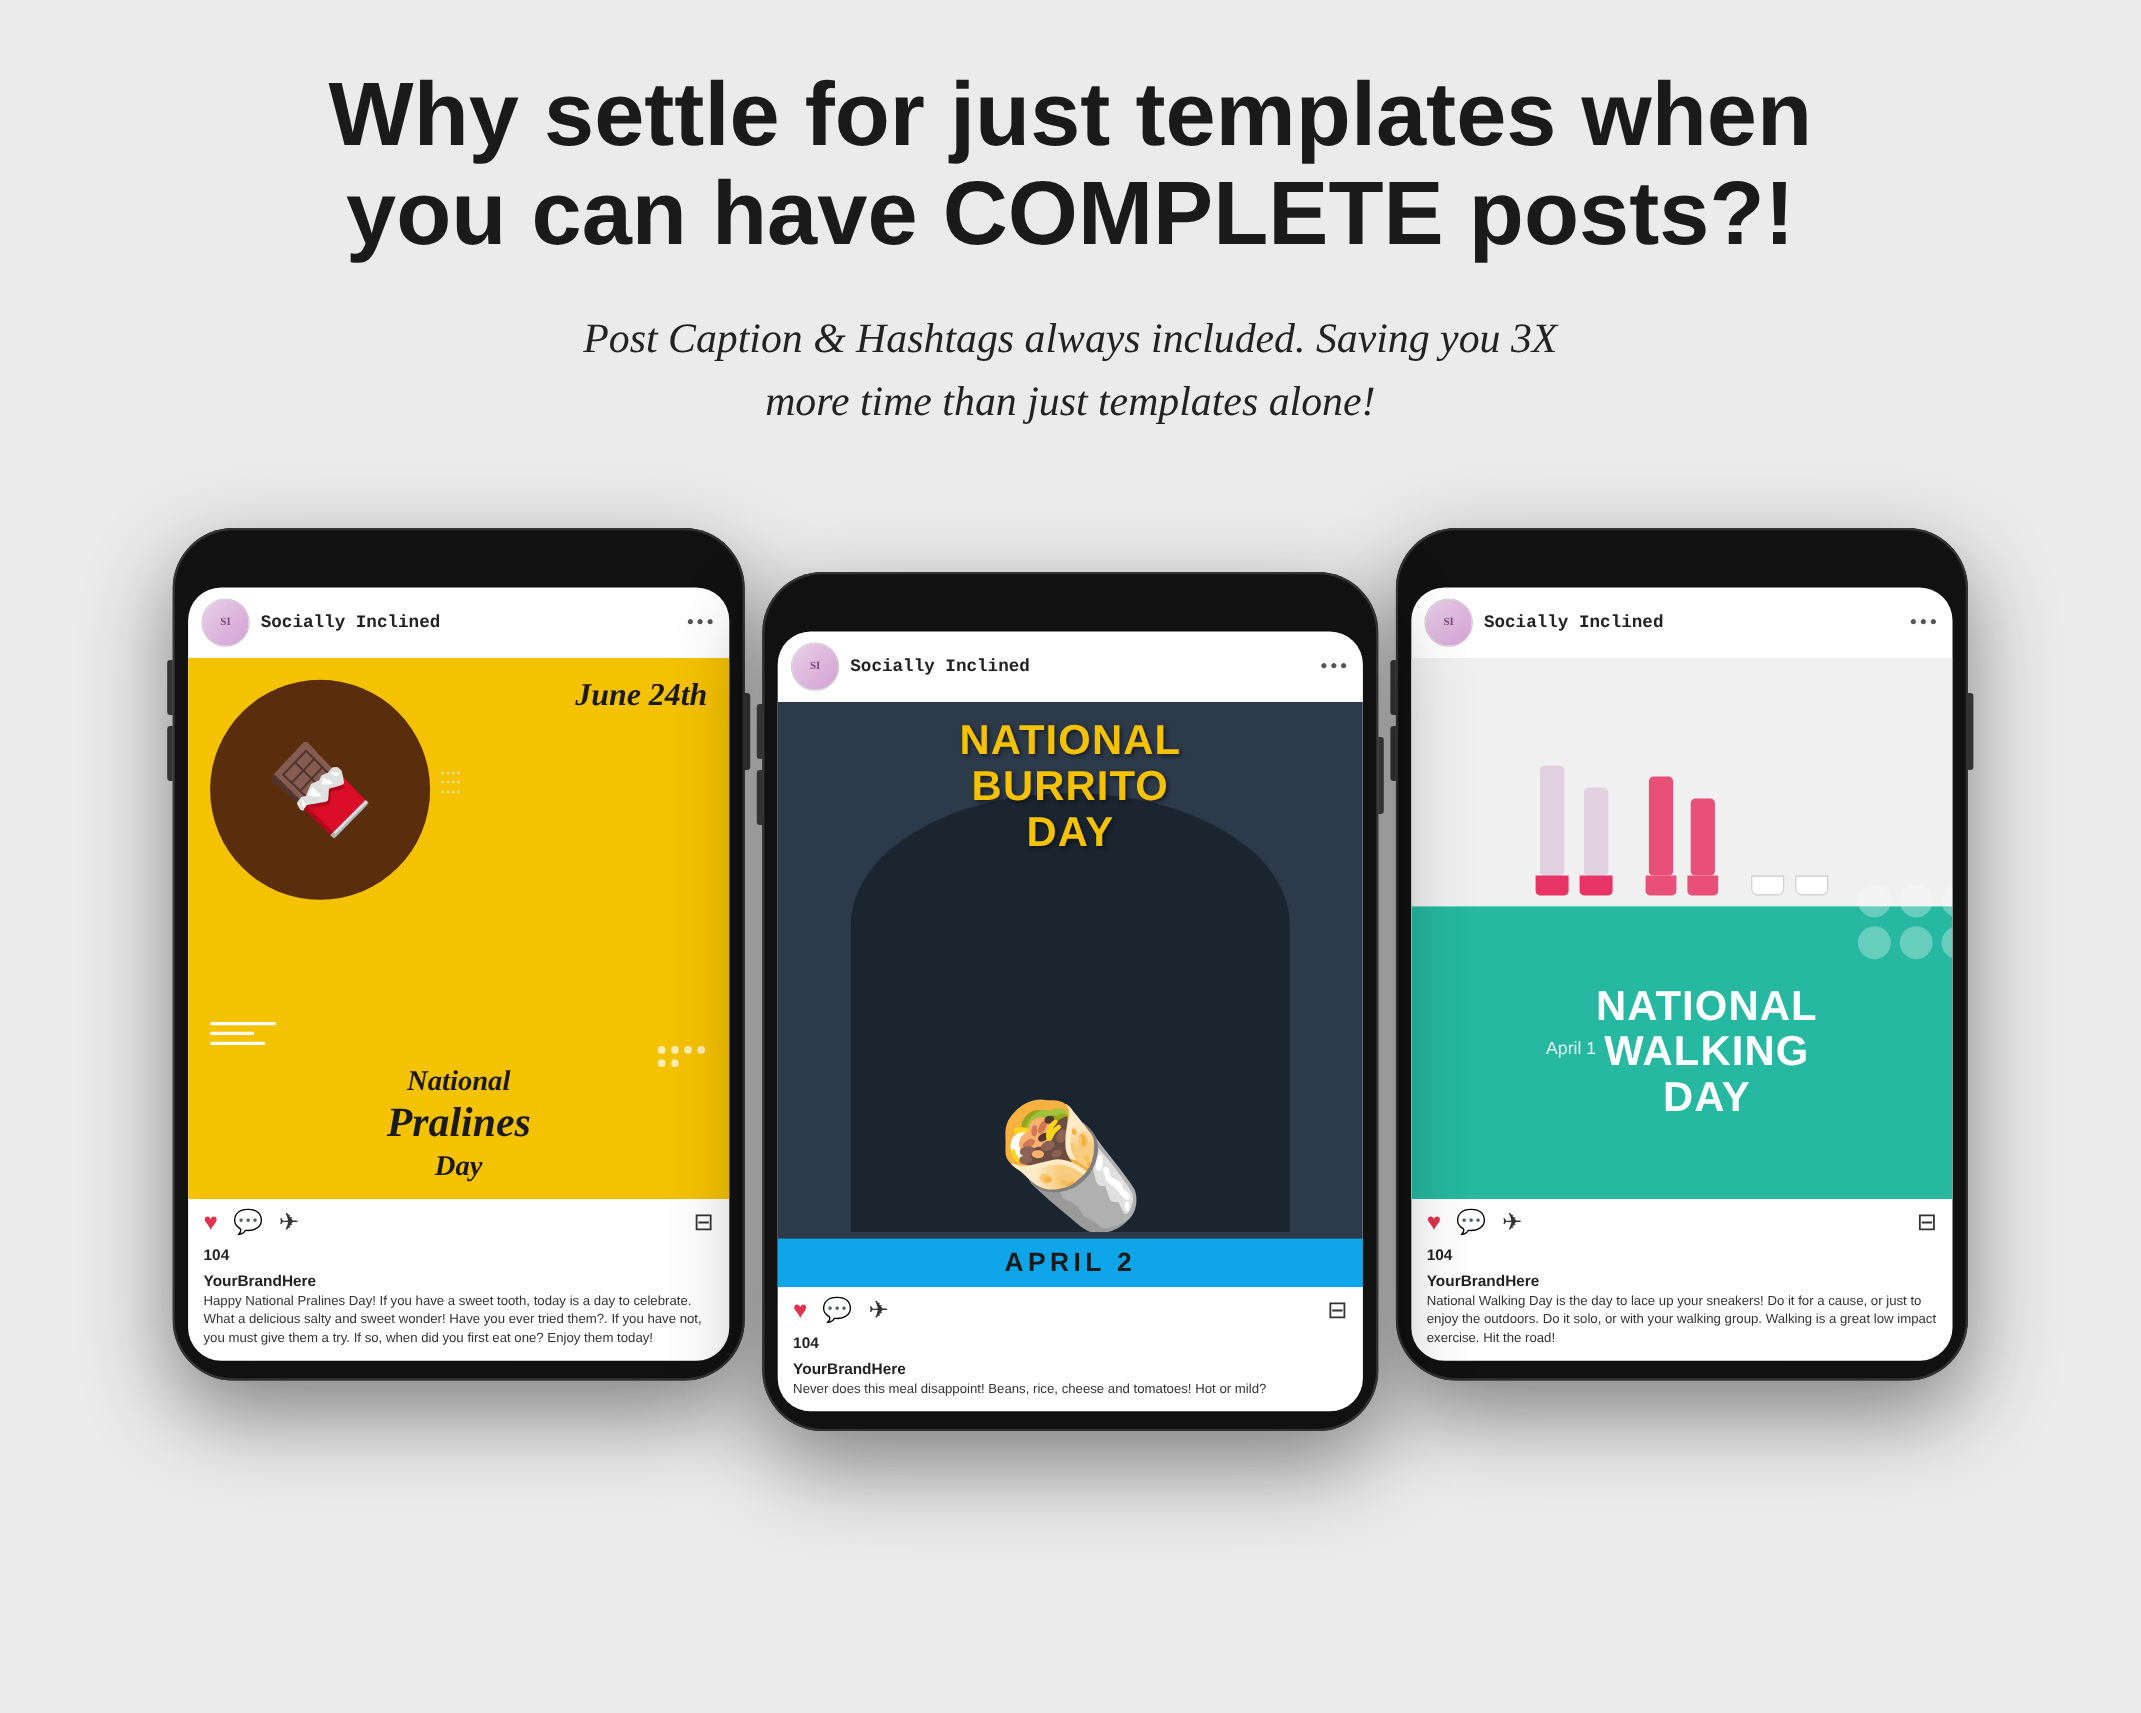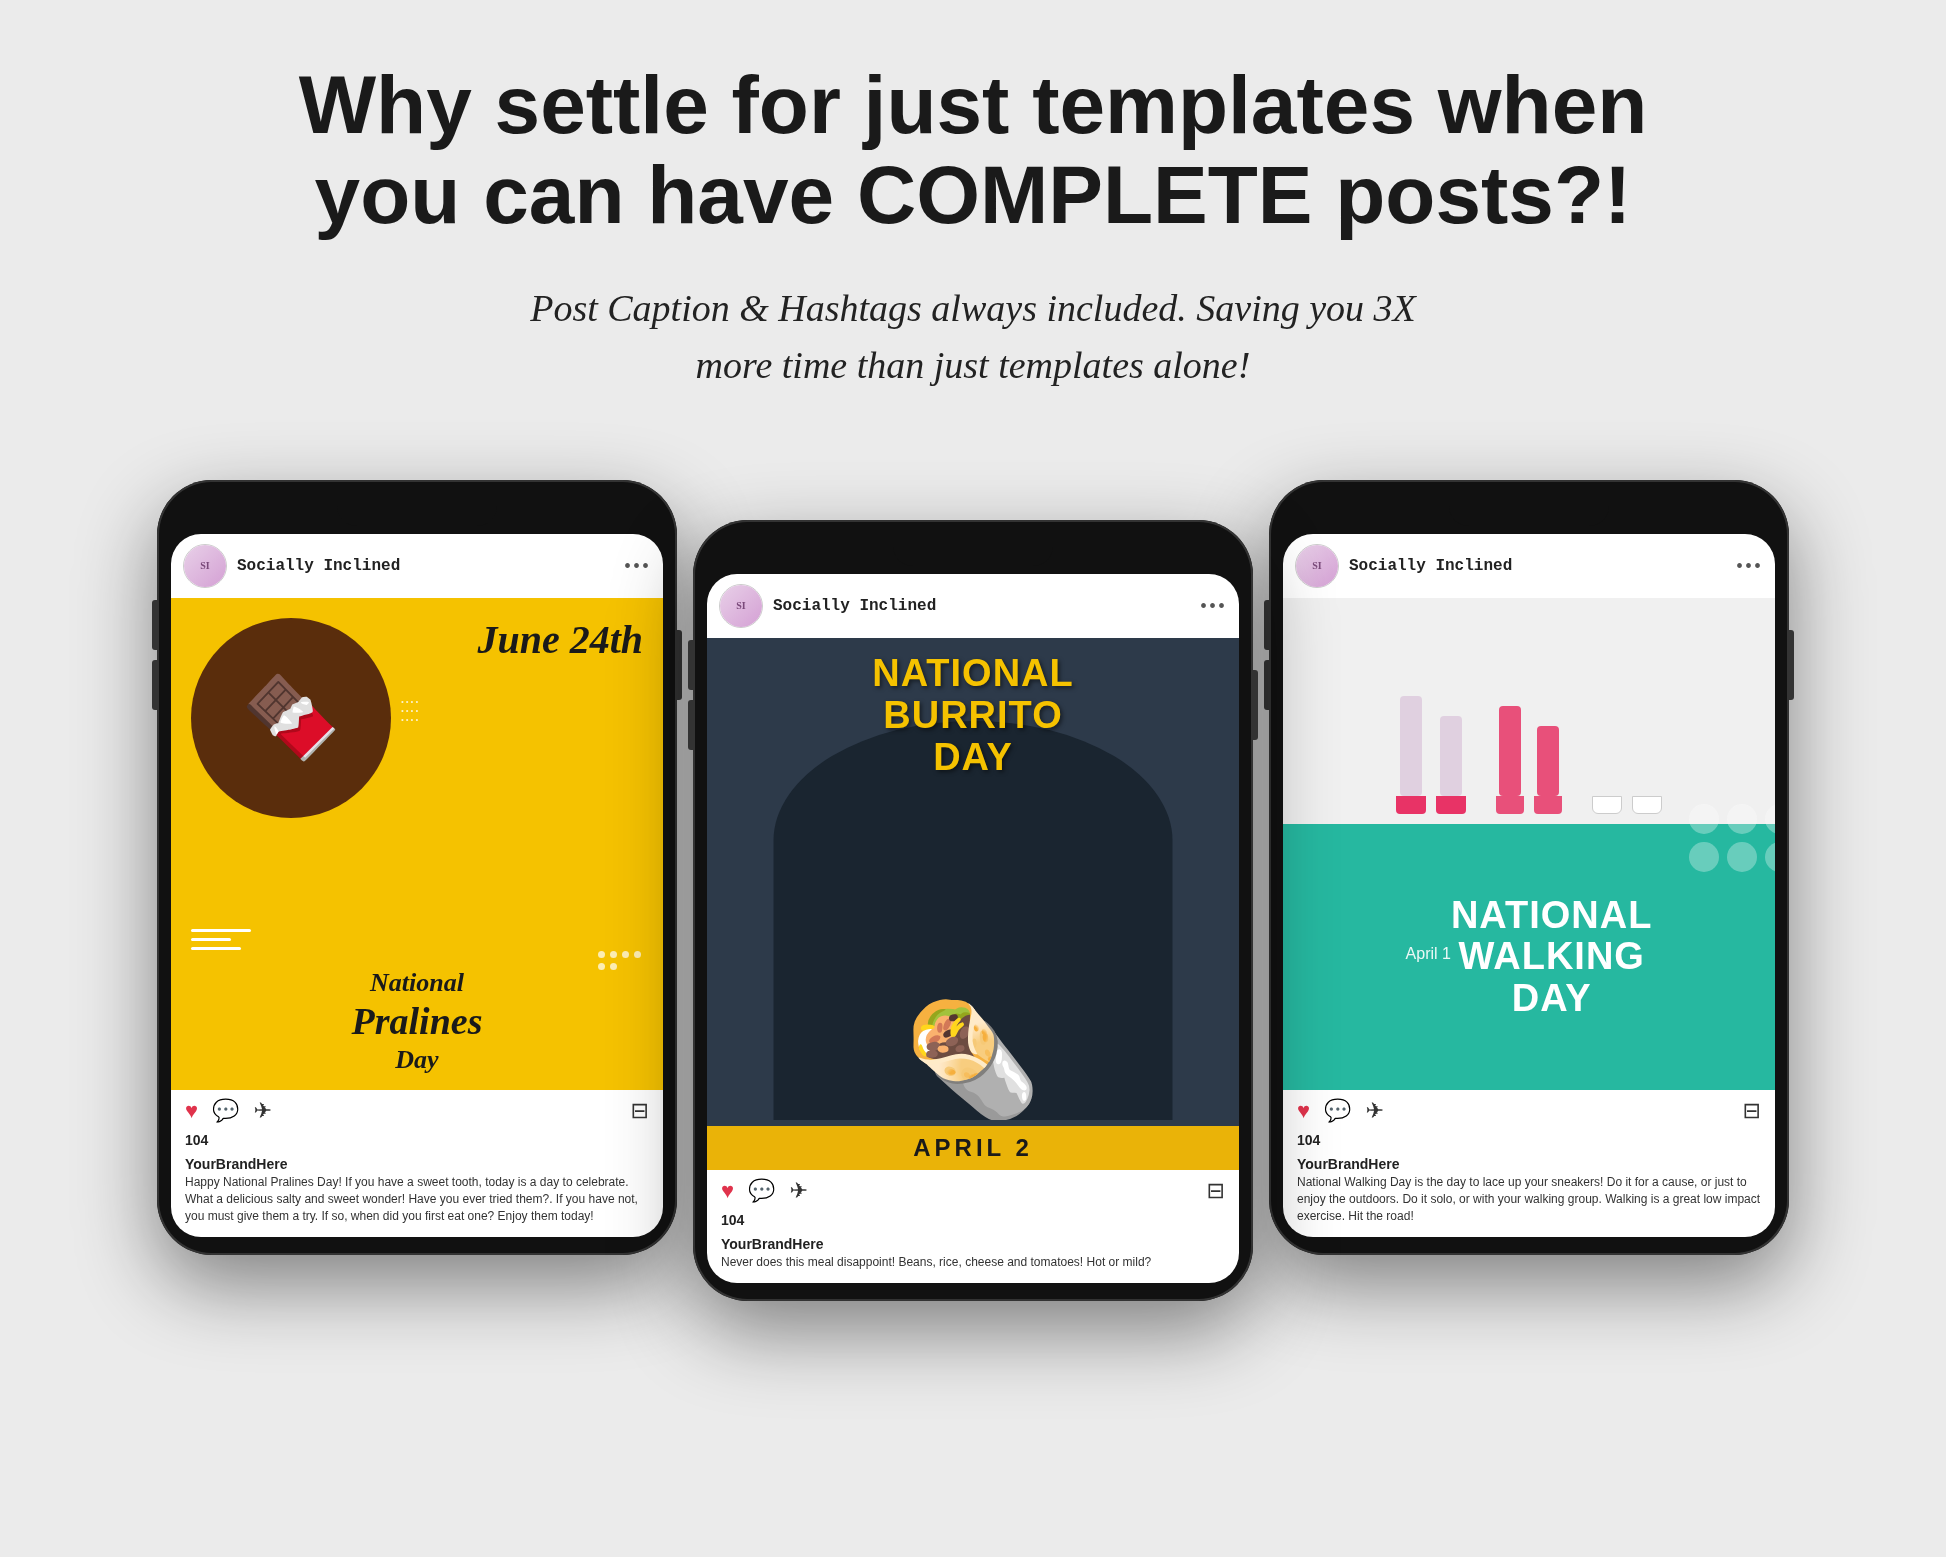--- a/index.html
+++ b/index.html
@@ -397,21 +397,21 @@
         <div class="post-image">
           <div class="pralines-bg">
             <div class="pralines-circle">
               <span class="chocolate-emoji">🍫</span>
             </div>
 
             <div class="pralines-small-dots">
               <span style="color:#fff;font-size:8px;opacity:0.8">• • • •<br>• • • •<br>• • • •</span>
             </div>
             <div class="pralines-title">
-              <div class="pralines-date" style="font-family:Georgia,serif;font-style:italic;font-size:40px;color:#1a1a1a;font-weight:bold;text-align:right;">June 24th</div>
+              <div class="pralines-date" style="font-family:Georgia,serif;font-style:italic;font-size:29px;color:#1a1a1a;font-weight:bold;text-align:right;">June 24th</div>
             </div>
             <div style="position:absolute;bottom:15px;left:0;right:0;text-align:center;">
               <div style="font-family:Georgia,serif;font-style:italic;font-size:26px;color:#1a1a1a;font-weight:bold;line-height:1.2;">
                 <span>National</span><br>
                 <span style="font-size:38px;">Pralines</span><br>
                 <span>Day</span>
               </div>
             </div>
             <div style="position:absolute;bottom:140px;left:20px;">
               <div style="width:60px;height:3px;background:#fff;margin-bottom:6px;border-radius:2px;"></div>
@@ -463,21 +463,21 @@
             <div style="position:absolute;bottom:50px;left:50%;transform:translateX(-50%);width:75%;height:75%;background:#1a2530;border-radius:50% 50% 0 0 / 30% 30% 0 0;overflow:hidden;display:flex;align-items:center;justify-content:center;">
               <span style="font-size:110px;position:absolute;bottom:-5px;">🌯</span>
             </div>
             <div style="position:absolute;top:15px;left:0;right:0;text-align:center;z-index:2;">
               <div style="font-family:Arial Black,sans-serif;font-size:38px;font-weight:900;color:#f5c200;text-shadow:2px 2px 4px rgba(0,0,0,0.5);letter-spacing:1px;line-height:1.1;">
                 <div>NATIONAL</div>
                 <div>BURRITO</div>
                 <div>DAY</div>
               </div>
             </div>
-            <div style="position:absolute;bottom:0;left:0;right:0;background:#eab308;text-align:center;padding:8px 0;z-index:3;margin-top:44px;">
+            <div style="position:absolute;bottom:0;left:0;right:0;background:#0ea5e9;text-align:center;padding:8px 0;z-index:3;margin-top:44px;">
               <span style="font-family:Arial Black,sans-serif;font-size:24px;font-weight:900;color:#1a1a1a;letter-spacing:4px;">APRIL 2</span>
             </div>
           </div>
         </div>
         <div class="ig-actions">
           <span class="ig-action-icon" style="color:#e0334c;">♥</span>
           <span class="ig-action-icon">💬</span>
           <span class="ig-action-icon">✈</span>
           <span class="ig-bookmark">⊟</span>
         </div>

